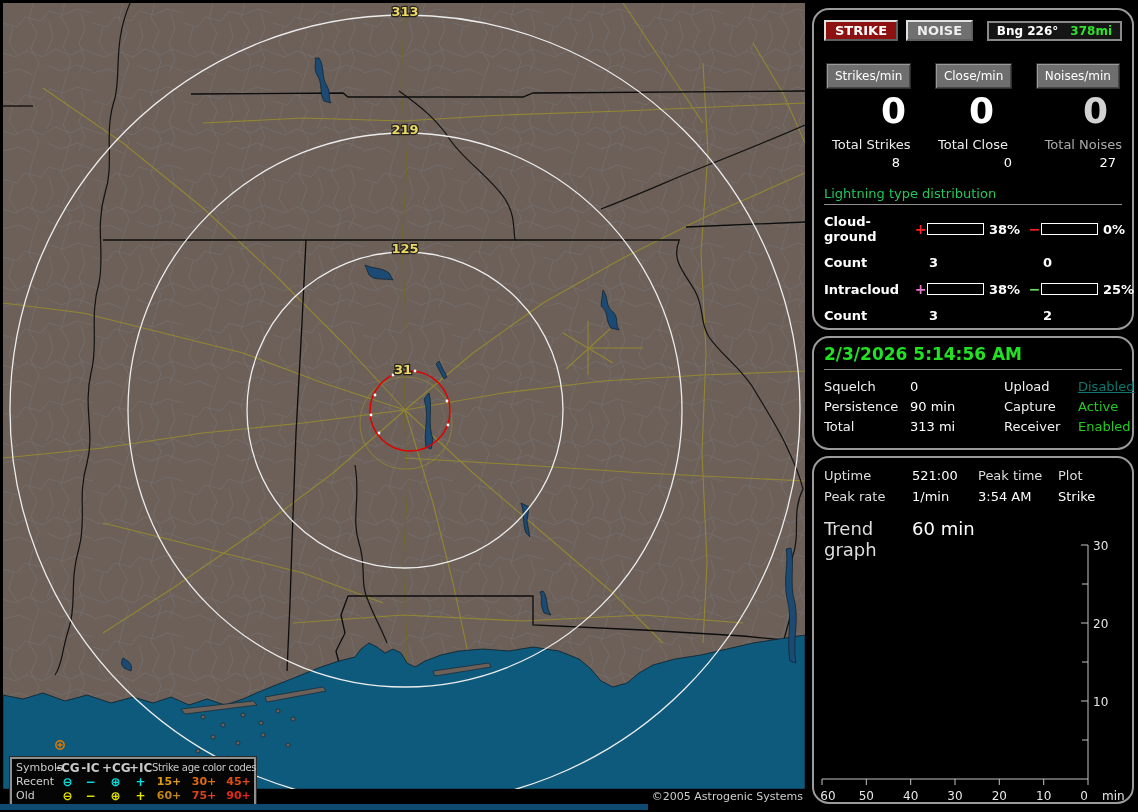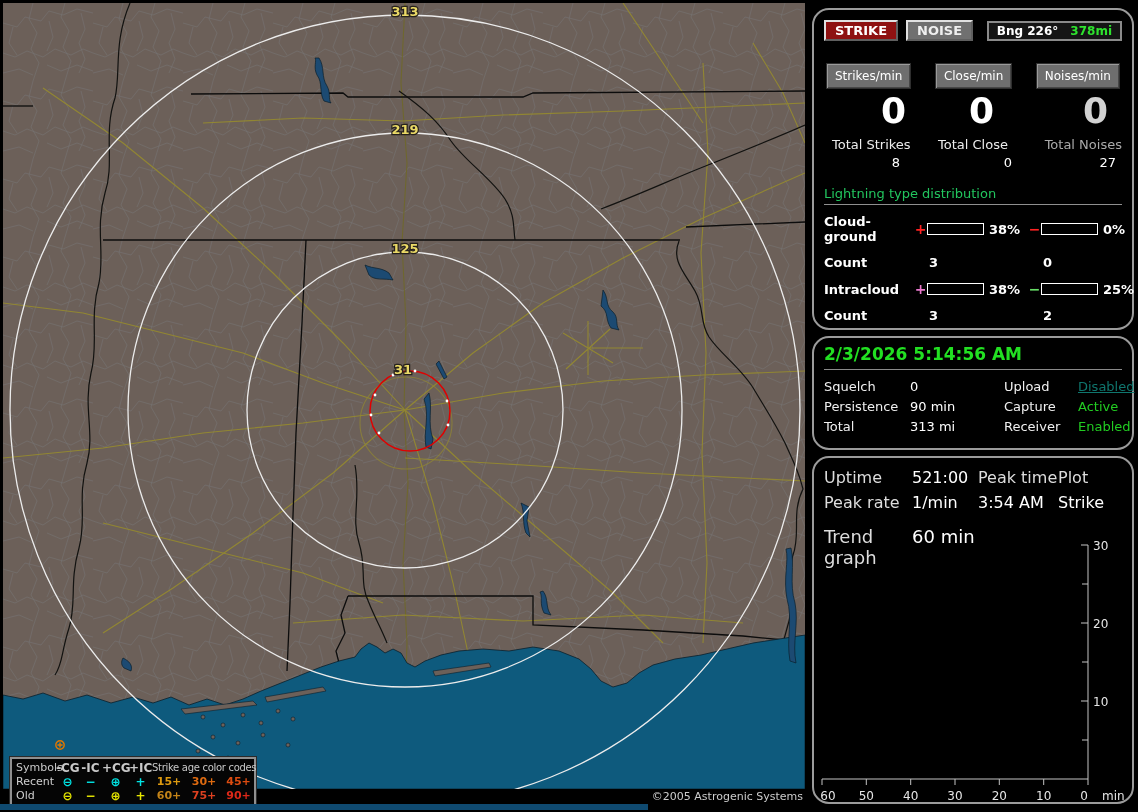--- a/index.html
+++ b/index.html
@@ -79,21 +79,21 @@
 
   .dt { color:#22e022; font-size:17px; font-weight:bold; padding-bottom:5px;
         border-bottom:1px solid #8a8a8a; }
   .status-grid { display:grid; grid-template-columns:86px 94px 74px auto; row-gap:5px;
                  margin-top:9px; font-size:13px; color:#efefef; }
   .val { color:#ffffff; }
   .muted { color:#0f766e;text-decoration:underline; }
   .green { color:#22cc22; }
 
   .stats-grid { display:grid; grid-template-columns:88px 66px 80px auto; row-gap:6px;
-                font-size:16px; color:#dddddd; margin-top:2px; }
+                font-size:13px; color:#dddddd; margin-top:2px; }
   .trend-row { display:grid; grid-template-columns:88px auto; margin-top:14px; font-size:18px; color:#dddddd; }
   #trend-svg { position:absolute; left:6px; top:78px; }
   .axis { stroke:#c4c4c4; stroke-width:1; }
   .tick-label { fill:#e6e6e6; font-size:12px; font-family:"DejaVu Sans",sans-serif; }
 </style>
 </head>
 <body>
 
 <div id="stage">
 

